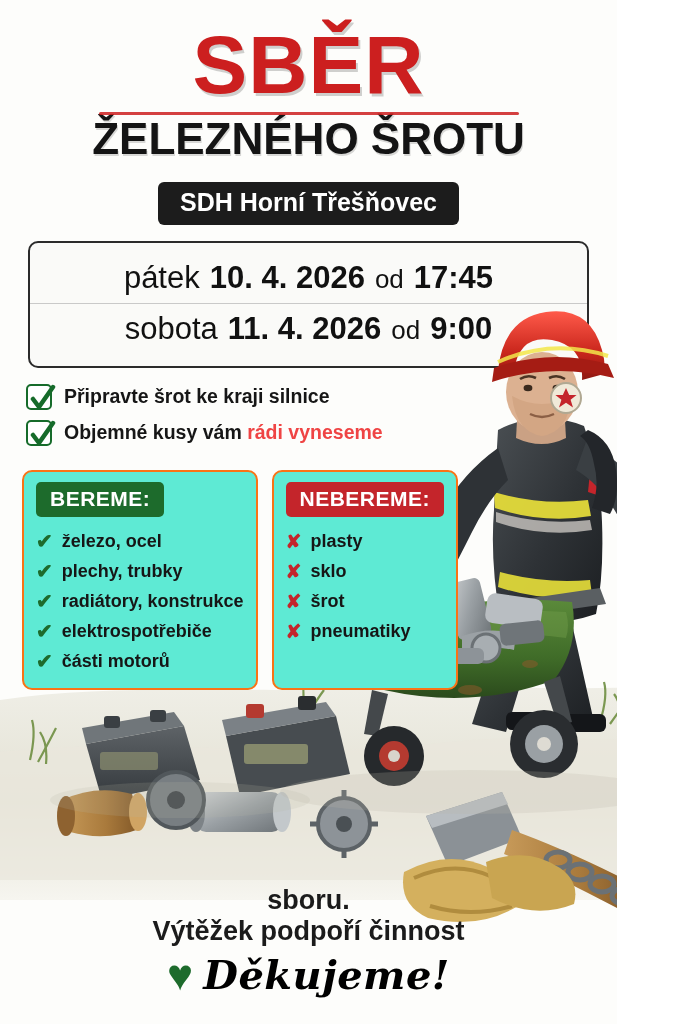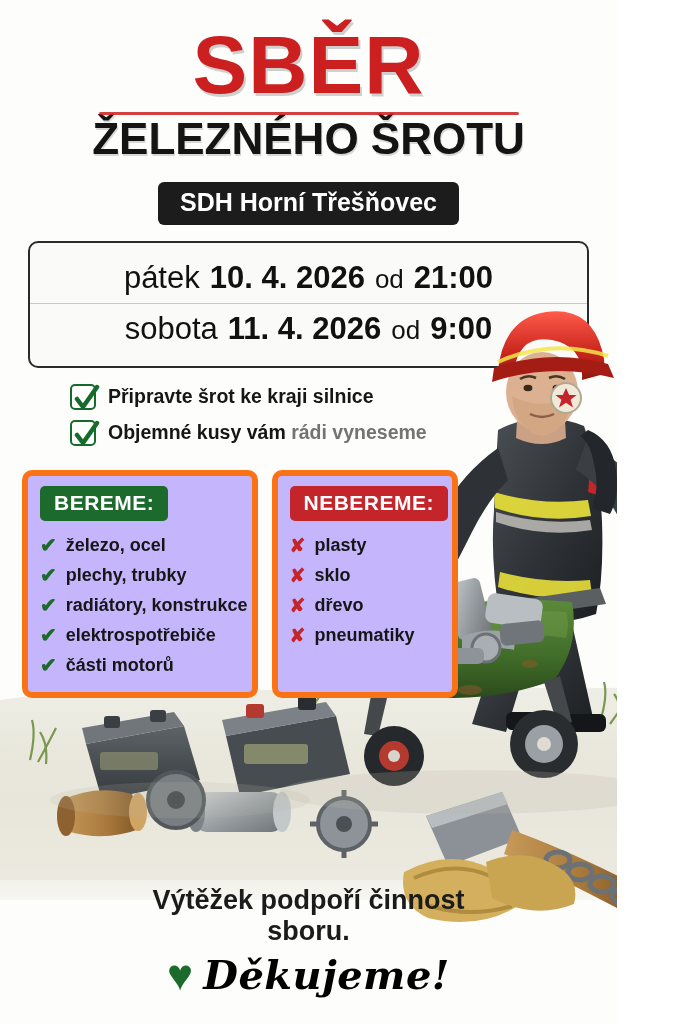--- a/index.html
+++ b/index.html
@@ -82,50 +82,49 @@
   
   .instructions {
     margin: 16px 0 0 26px;
     width: 430px;
   }
   .instr-row {
     display: flex;
     align-items: center;
     gap: 12px;
     margin-bottom: 10px;
-    margin-left: 44px;
   }
   .chk-box {
     width: 26px; height: 26px;
     border: 2.5px solid #166b2a;
     border-radius: 5px;
     position: relative;
     flex: 0 0 auto;
     background: #fff;
   }
   .chk-box svg { position: absolute; left: 2px; top: -3px; }
   .instr-text {
     font-size: 19.5px;
     font-weight: 700;
     color: #161616;
   }
-  .accent-red { color: #737373; }
+  .accent-red { color: #ef4444; }
 
   
   .lists {
     position: absolute;
     left: 22px; top: 470px;
     display: flex;
     gap: 14px;
   }
   .list-card {
-    background: #c4b5fd;
-    border: 6px solid #f97316;
+    background: #5eead4;
+    border: 2px solid #f97316;
     border-radius: 10px;
-    padding: 10px 4px 12px 12px;
+    padding: 10px 12px 12px 12px;
     min-width: 218px;
   }
   .list-card.narrow { min-width: 180px; }
   .list-head {
     display: inline-block;
     color: #fff;
     font-size: 21px;
     font-weight: 900;
     letter-spacing: .5px;
     padding: 5px 14px 6px 14px;
@@ -385,21 +384,21 @@
 
   <div class="org-wrap">
     <span class="org-badge">SDH Horní Třešňovec</span>
   </div>
 
   <div class="date-box">
     <div class="date-row">
       <span class="day">pátek</span>
       <span class="dt">10. 4. 2026</span>
       <span class="od">od</span>
-      <span class="time">21:00</span>
+      <span class="time">17:45</span>
     </div>
     <div class="date-row">
       <span class="day">sobota</span>
       <span class="dt">11. 4. 2026</span>
       <span class="od">od</span>
       <span class="time">9:00</span>
     </div>
   </div>
 
   <div class="instructions">
@@ -452,32 +451,32 @@
       <div class="li">
           <span class="mark-no">✘</span>
           <span>plasty</span>
         </div>
       <div class="li">
           <span class="mark-no">✘</span>
           <span>sklo</span>
         </div>
       <div class="li">
           <span class="mark-no">✘</span>
-          <span>dřevo</span>
+          <span>šrot</span>
         </div>
       <div class="li">
           <span class="mark-no">✘</span>
           <span>pneumatiky</span>
         </div>
     </div>
 
   </div>
 
   <div class="footer">
+    <div class="footer-line1">sboru.</div>
     <div class="footer-line1">Výtěžek podpoří činnost</div>
-    <div class="footer-line1">sboru.</div>
     <div class="thanks-row">
       <span class="heart">♥</span>
       <span class="thanks">Děkujeme!</span>
     </div>
   </div>
 
 </div>
 
 </body></html>

